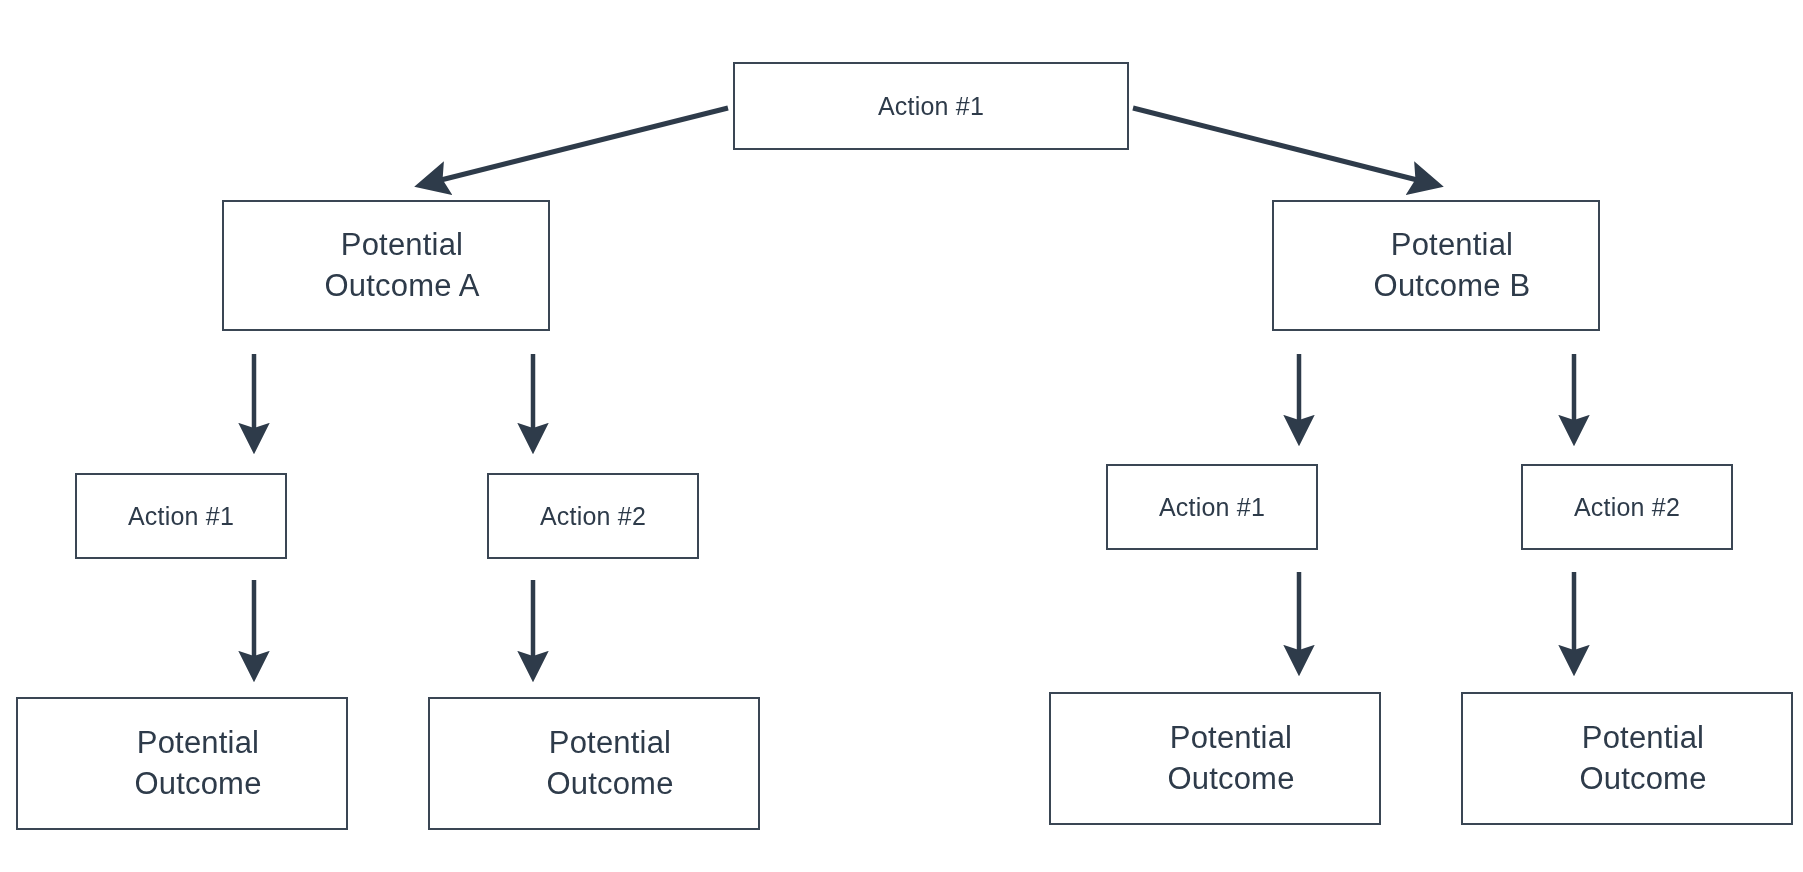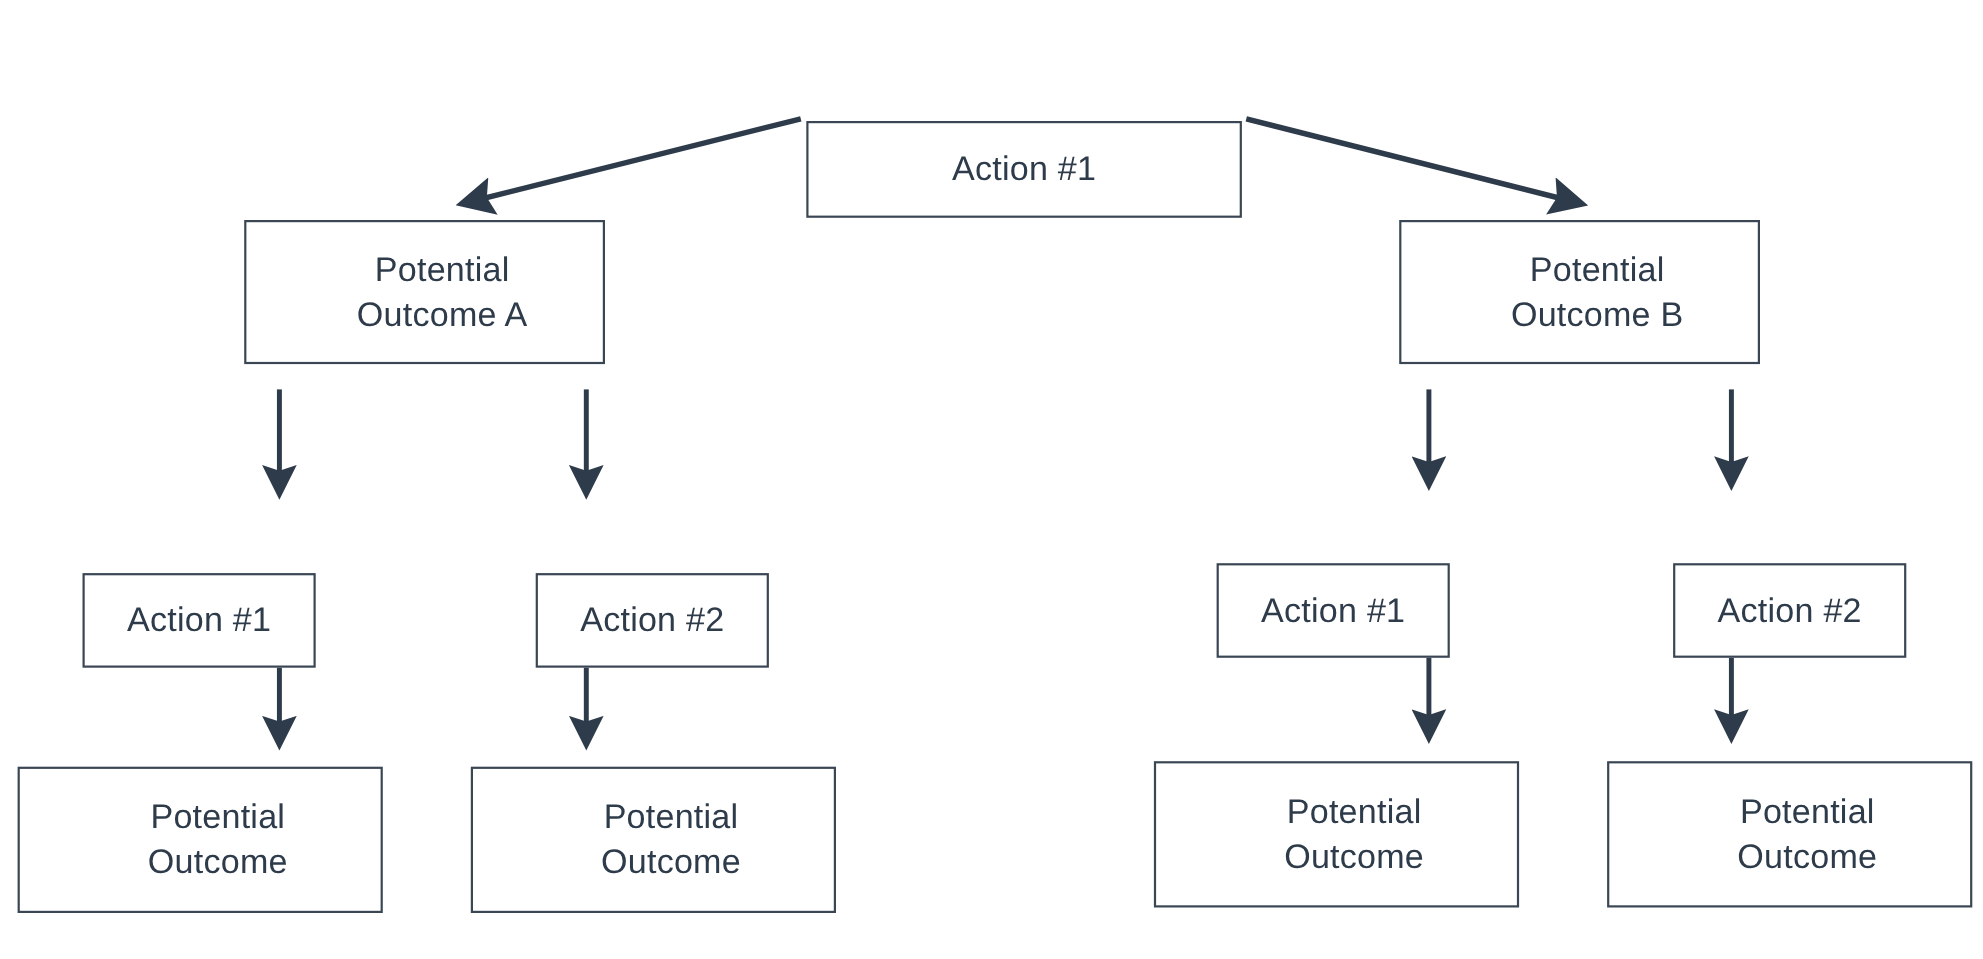--- a/index.html
+++ b/index.html
@@ -39,21 +39,21 @@
     font-weight: 400;
     letter-spacing: 0.2px;
   }
   .node .label {
     display: block;
     line-height: 1.30;
     white-space: pre-line;
     padding: 0 6px;
   }
   .node-outcome   { font-size: 31px; padding-left: 32px; }
-  .node-action    { font-size: 31px; margin-top: 48px; }
+  .node-action    { font-size: 25px; }
 </style>
 </head>
 <body>
 
 <div id="canvas">
   <svg id="edges" viewBox="0 0 1803 872" width="1803" height="872" xmlns="http://www.w3.org/2000/svg">
     <defs>
       <marker id="arrowhead" markerWidth="7" markerHeight="7" refX="5.6" refY="3.5" orient="auto" markerUnits="strokeWidth">
         <path d="M0,0 L7,3.5 L0,7 L1.15,3.5 Z" fill="#2e3b4a"></path>
       </marker>

